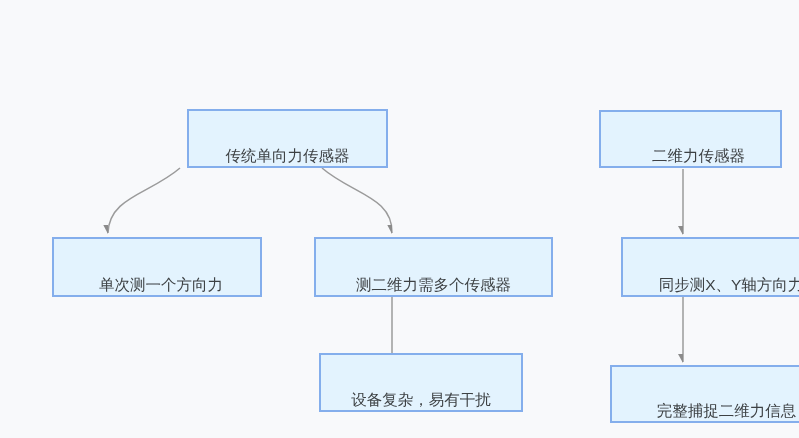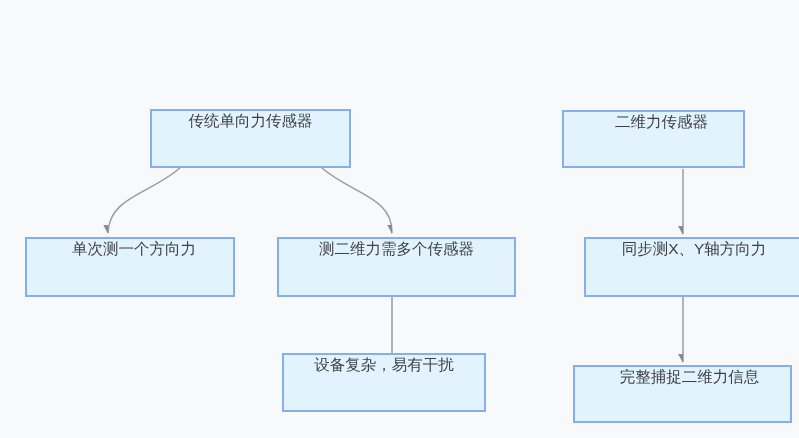--- a/index.html
+++ b/index.html
@@ -26,23 +26,24 @@
     fill: none;
     stroke: var(--arrow-line, #9b9b9b);
     stroke-width: 1.5;
   }
   .node {
     position: absolute;
     box-sizing: border-box;
     background: var(--node-fill, #e3f3fe);
     border: 2px solid var(--node-border, #84aeec);
     display: flex;
-    align-items: flex-start;
+    align-items: flex-end;
     justify-content: center;
     text-align: center;
+    margin-left: 37px;
   }
   .node-label {
     font-size: 15.5px;
     color: var(--node-text, #3d4144);
     line-height: 1.3;
     white-space: nowrap;
   }
 </style>
 </head>
 <body>
@@ -60,21 +61,21 @@
       <path class="connector" d="M392,297 L392,362" marker-end="url(#arrowhead)"></path>
       <path class="connector" d="M683,297 L683,362" marker-end="url(#arrowhead)"></path>
     </svg>
   <div id="node-layer">
       <div class="node" style="left: 150px; top: 109px; width: 201px; height: 59px;">
         <span class="node-label">传统单向力传感器</span>
       </div>
       <div class="node" style="left: 562px; top: 110px; width: 183px; height: 58px; padding-left: 16px;">
         <span class="node-label">二维力传感器</span>
       </div>
-      <div class="node" style="left: 25px; top: 237px; width: 210px; height: 60px; padding-left: 8px;">
+      <div class="node" style="left: 15px; top: 237px; width: 210px; height: 60px; padding-left: 8px;">
         <span class="node-label">单次测一个方向力</span>
       </div>
       <div class="node" style="left: 277px; top: 237px; width: 239px; height: 60px;">
         <span class="node-label">测二维力需多个传感器</span>
       </div>
       <div class="node" style="left: 584px; top: 237px; width: 220px; height: 60px;">
         <span class="node-label">同步测X、Y轴方向力</span>
       </div>
       <div class="node" style="left: 282px; top: 353px; width: 204px; height: 59px;">
         <span class="node-label">设备复杂，易有干扰</span>

